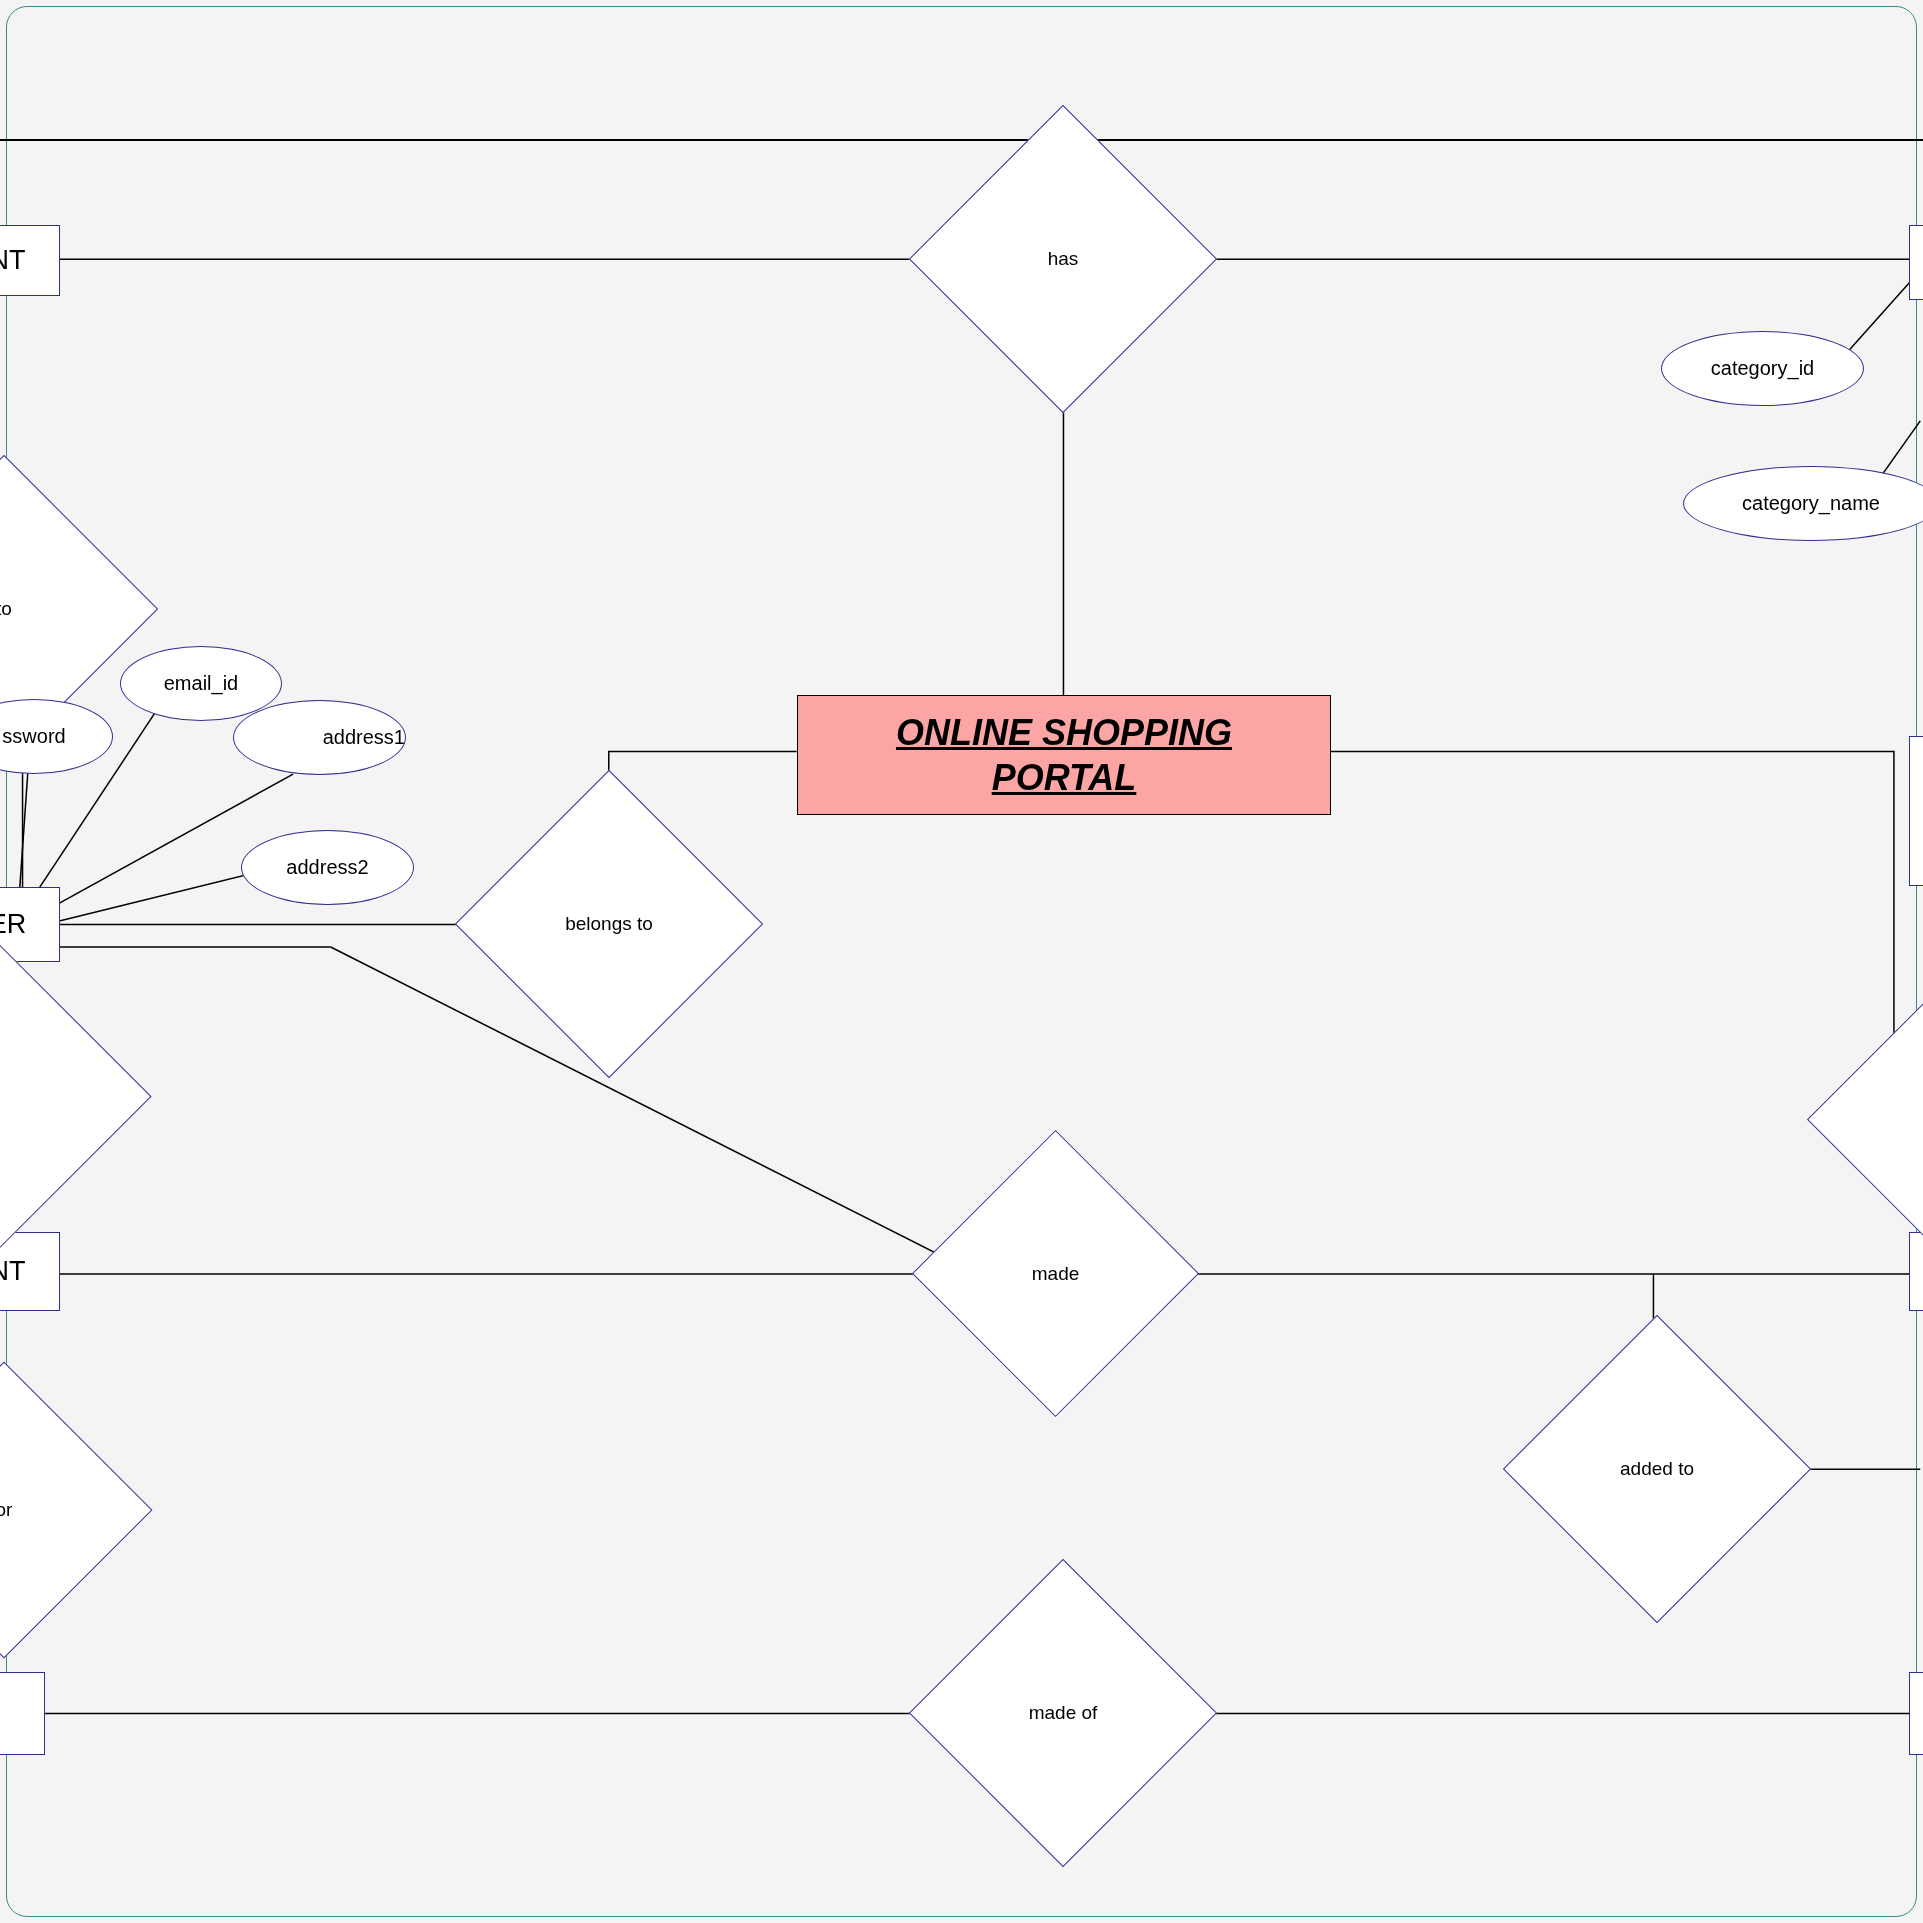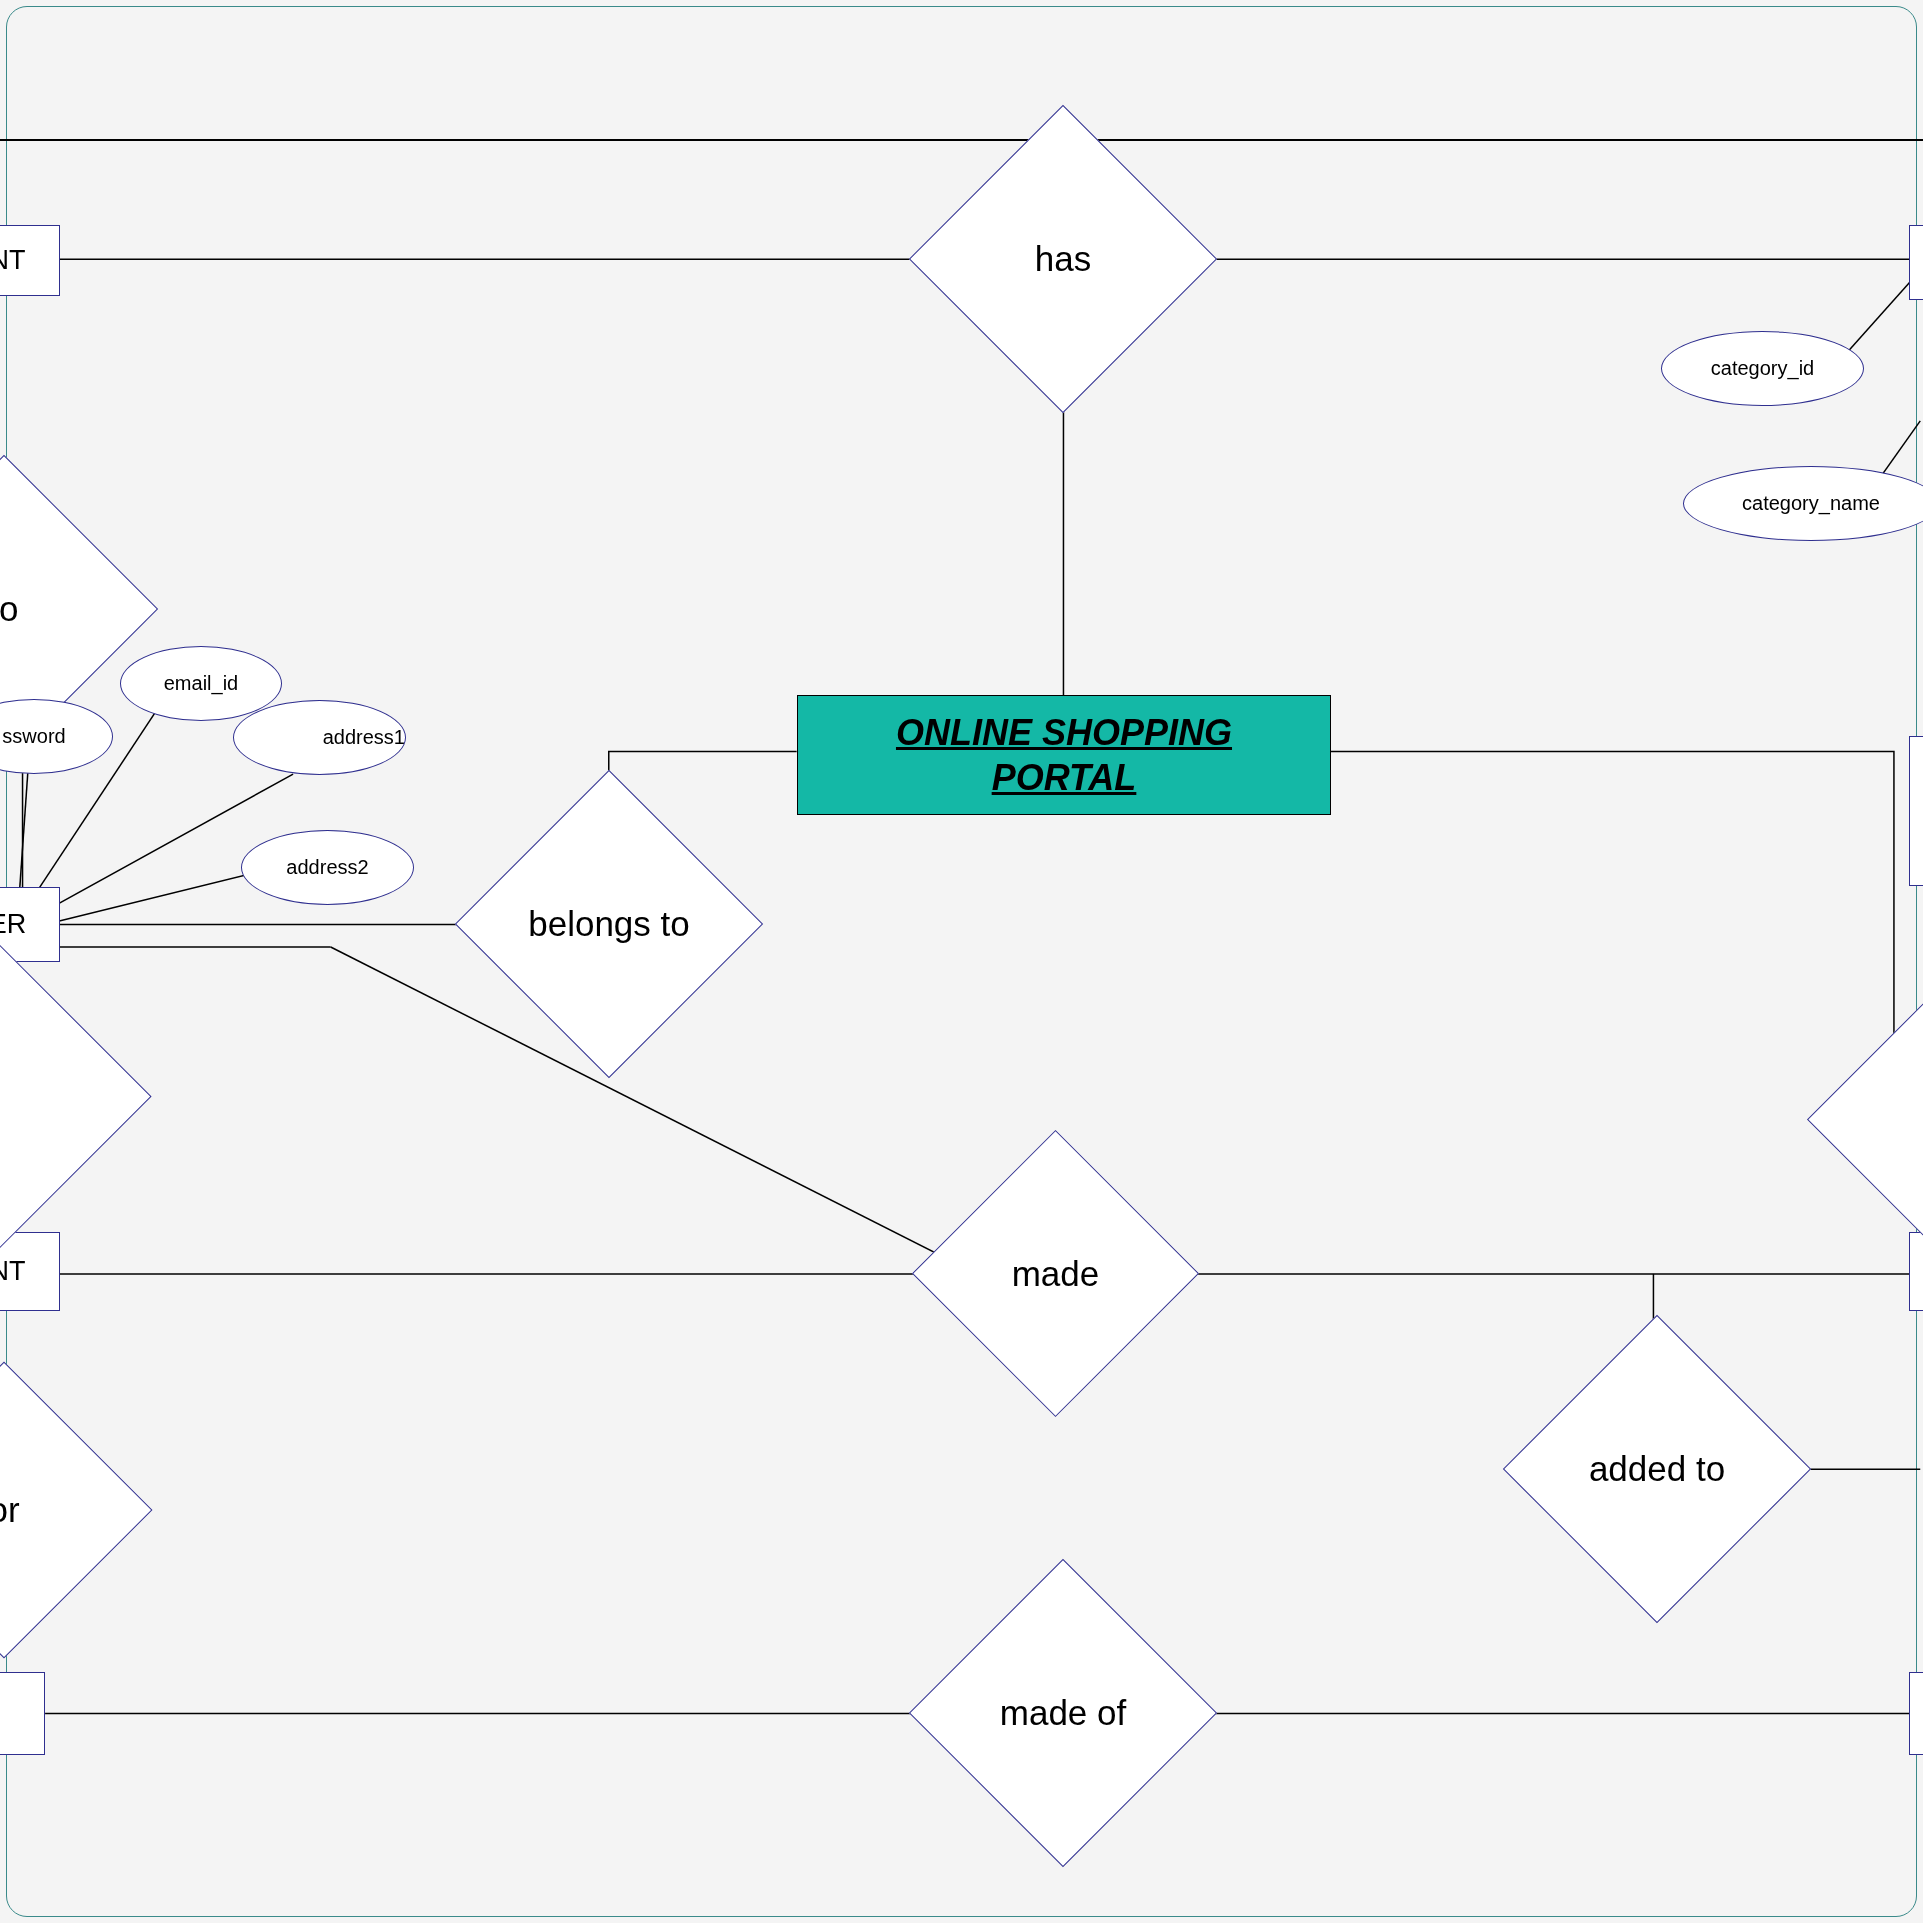--- a/index.html
+++ b/index.html
@@ -37,21 +37,21 @@
     align-items: center;
     justify-content: center;
     font-size: 27px;
     font-weight: 400;
     color: #000;
     box-sizing: border-box;
   }
   
   .title-box {
     position: absolute;
-    background: #14b8a6;
+    background: #fca5a5;
     border: 1.5px solid #000;
     display: flex;
     align-items: center;
     justify-content: center;
     text-align: center;
     font-size: 36px;
     font-style: italic;
     font-weight: bold;
     text-decoration: underline;
     line-height: 1.25;
@@ -68,21 +68,21 @@
     border: 1.5px solid #2f2f8f;
     transform: rotate(45deg);
     box-sizing: border-box;
   }
   .diamond-label {
     position: absolute;
     inset: 0;
     display: flex;
     align-items: center;
     justify-content: center;
-    font-size: 35px;
+    font-size: 19px;
     color: #000;
   }
   
   .attr {
     position: absolute;
     background: #fff;
     border-radius: 50%;
     border: 1.5px solid #2f2f8f;
     display: flex;
     align-items: center;

